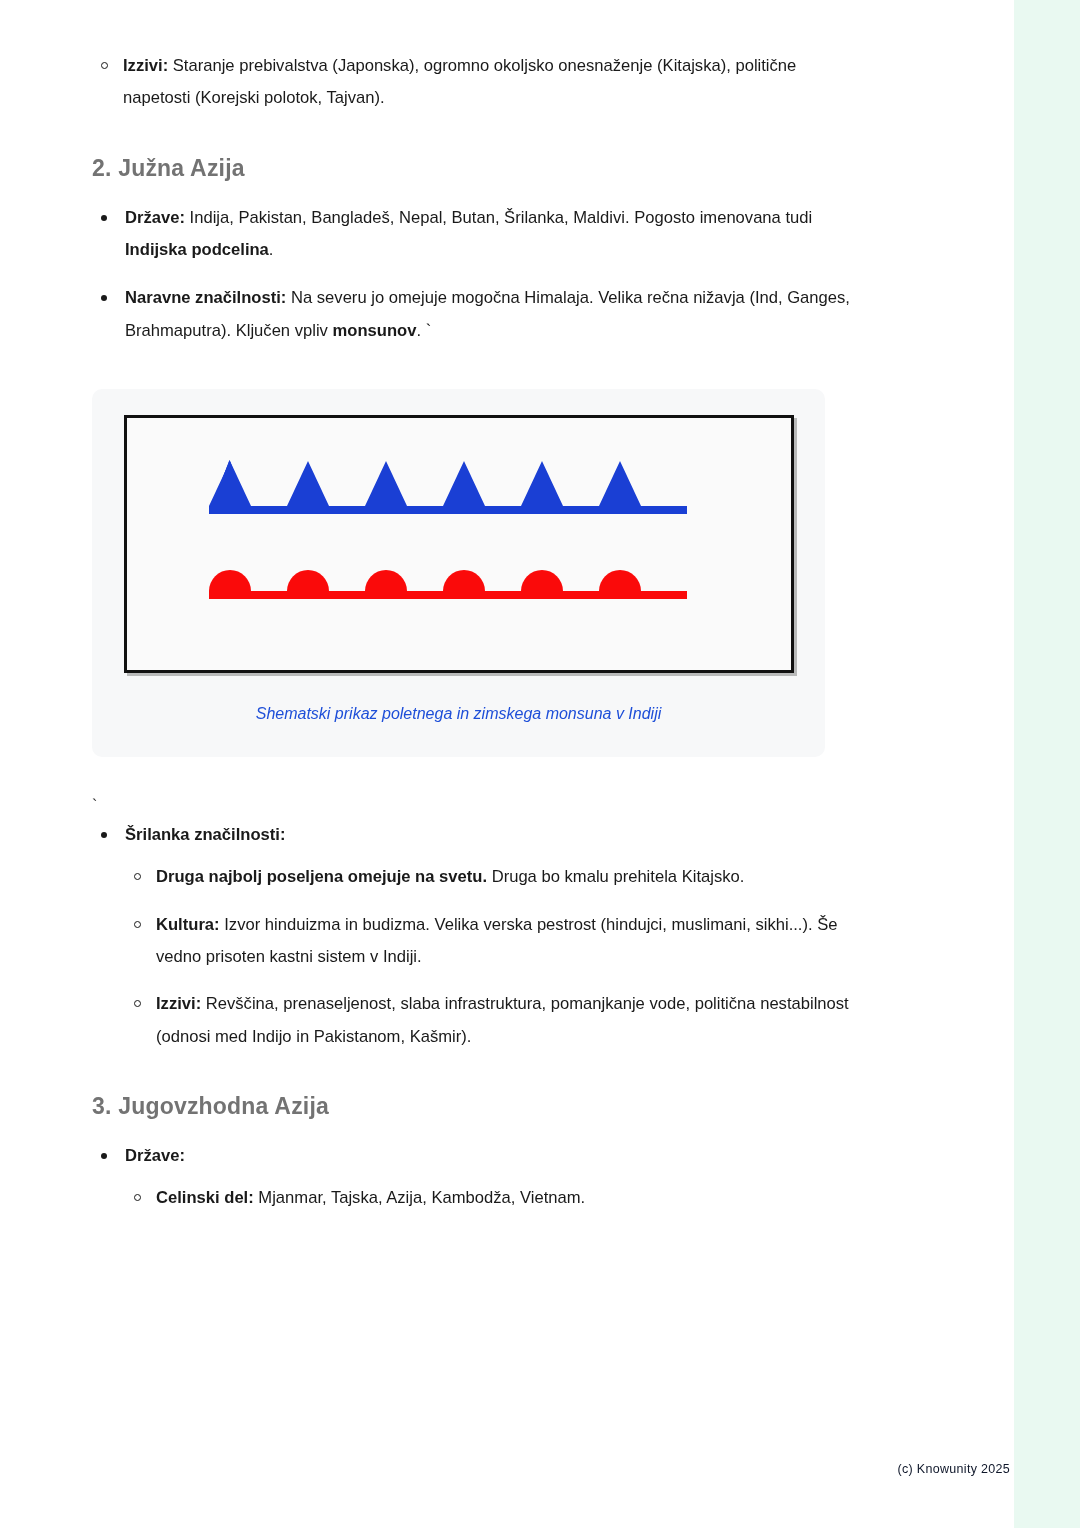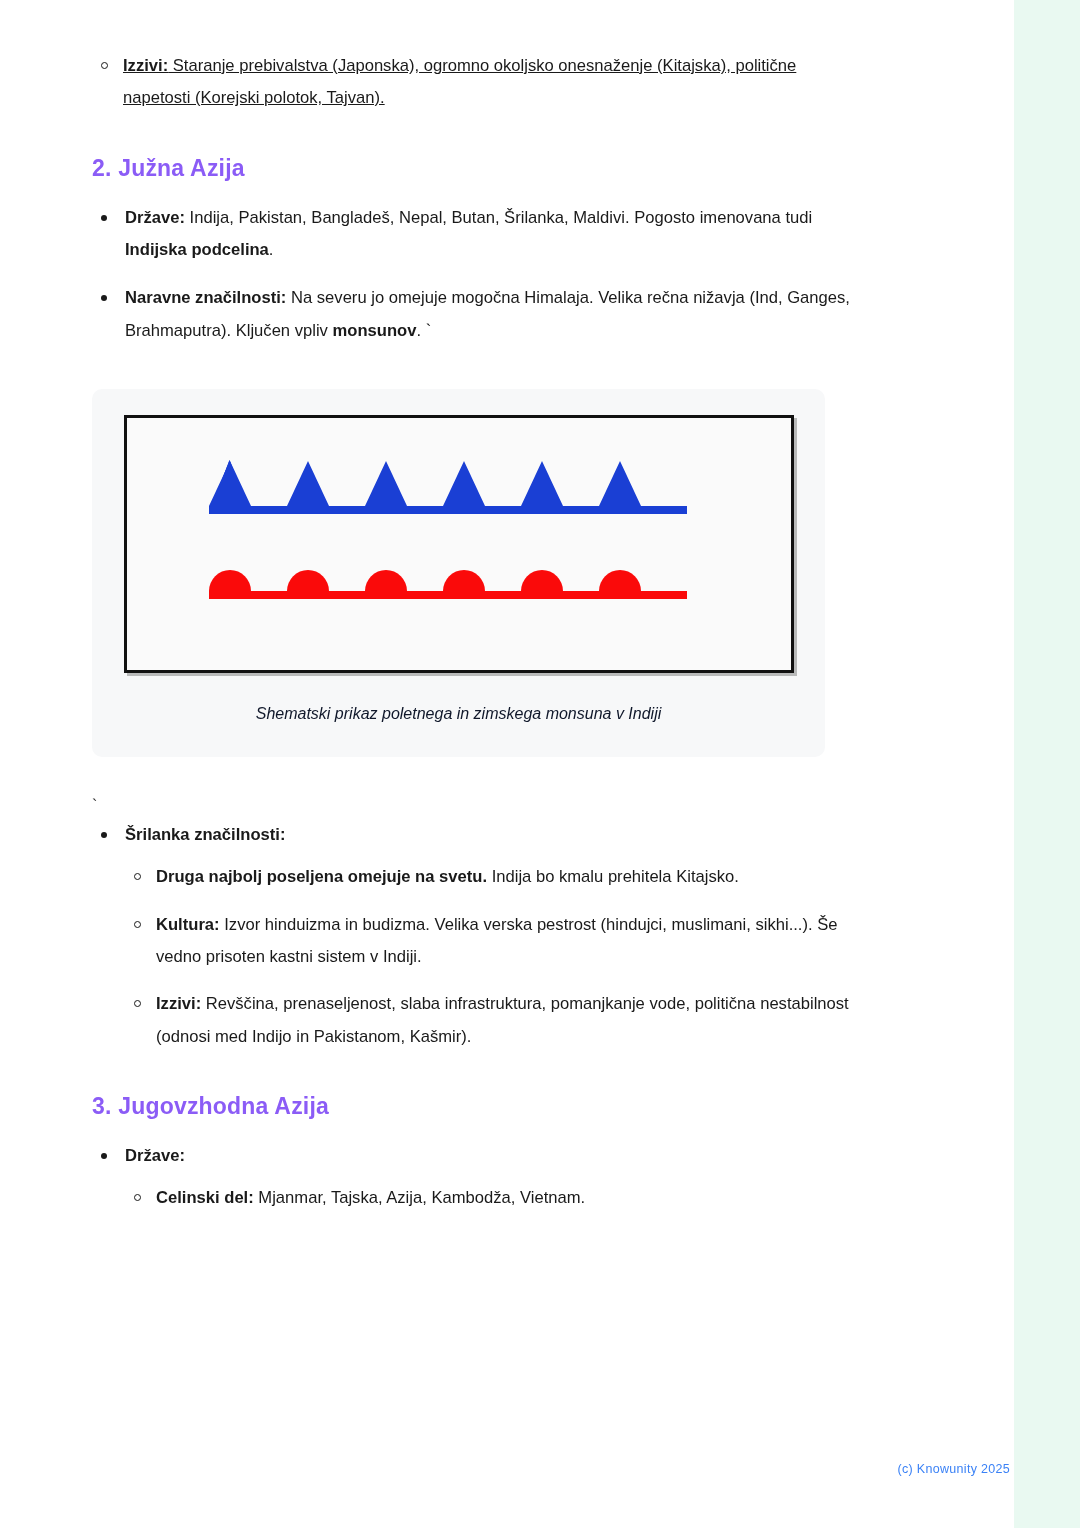--- a/index.html
+++ b/index.html
@@ -39,21 +39,21 @@
   }
   .content {
     position: absolute;
     left: 92px;
     top: 40px;
     width: 760px;
   }
   h2.section {
     font-size: 23px;
     font-weight: bold;
-    color: #8b5cf6;
+    color: #737373;
     margin: 40px 0 20px 0;
     letter-spacing: 0.2px;
   }
   ul.lvl1 {
     list-style: none;
     margin: 0;
     padding: 0;
   }
   ul.lvl1 > li {
     position: relative;
@@ -91,21 +91,21 @@
     top: 12px;
     width: 7px;
     height: 7px;
     border-radius: 50%;
     border: 1.4px solid #1a1a1a;
     background: transparent;
     box-sizing: border-box;
   }
   b, strong { font-weight: bold; }
 
-  .top-list { margin-top: 0; text-decoration: underline; }
+  .top-list { margin-top: 0; }
   .top-list > li { margin-bottom: 0; }
 
   .figure-card {
     margin: 42px 0 0 0;
     background: #f7f8f9;
     border-radius: 10px;
     padding: 26px 0 34px 0;
     width: 733px;
     box-sizing: border-box;
   }
@@ -115,36 +115,36 @@
     height: 258px;
     border: 3px solid #111;
     background: #fafafa;
     box-shadow: 3px 3px 0 rgba(0,0,0,0.25);
     position: relative;
     box-sizing: border-box;
   }
   .figure-caption {
     text-align: center;
     font-style: italic;
-    color: #0f172a;
+    color: #1d4ed8;
     font-size: 16px;
     margin-top: 32px;
   }
   .tick-mark {
     font-size: 16px;
     color: #333;
     margin: 40px 0 0 0;
     height: 22px;
   }
   .footer-note {
     position: absolute;
     right: 70px;
     bottom: 52px;
     font-size: 12.5px;
-    color: #3b82f6;
+    color: #0f172a;
     letter-spacing: 0.3px;
   }
   svg { display: block; }
 </style>
 </head>
 <body>
 
 <div class="page">
 
   <div class="edge-strip"></div>
@@ -199,21 +199,21 @@
       <div class="figure-caption">Shematski prikaz poletnega in zimskega monsuna v Indiji</div>
     </div>
 
     <div class="tick-mark">`</div>
 
     <ul class="lvl1">
       <li>
         <b>Šrilanka značilnosti:</b>
         <ul class="lvl2">
           <li>
-            <b>Druga najbolj poseljena omejuje na svetu.</b><span> Indija bo kmalu prehitela Kitajsko.</span>
+            <b>Druga najbolj poseljena omejuje na svetu.</b><span> Druga bo kmalu prehitela Kitajsko.</span>
           </li>
           <li>
             <b>Kultura:</b><span> Izvor hinduizma in budizma. Velika verska pestrost (hindujci, muslimani, sikhi...). Še vedno prisoten kastni sistem v Indiji.</span>
           </li>
           <li>
             <b>Izzivi:</b><span> Revščina, prenaseljenost, slaba infrastruktura, pomanjkanje vode, politična nestabilnost (odnosi med Indijo in Pakistanom, Kašmir).</span>
           </li>
         </ul>
       </li>
     </ul>

